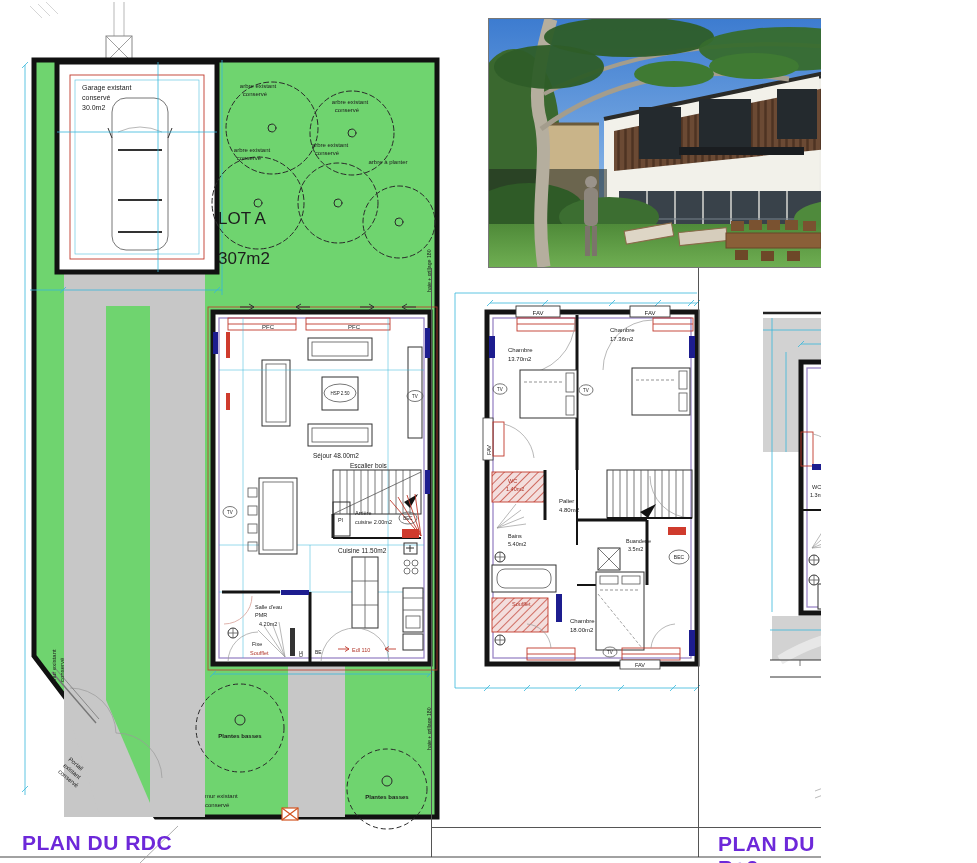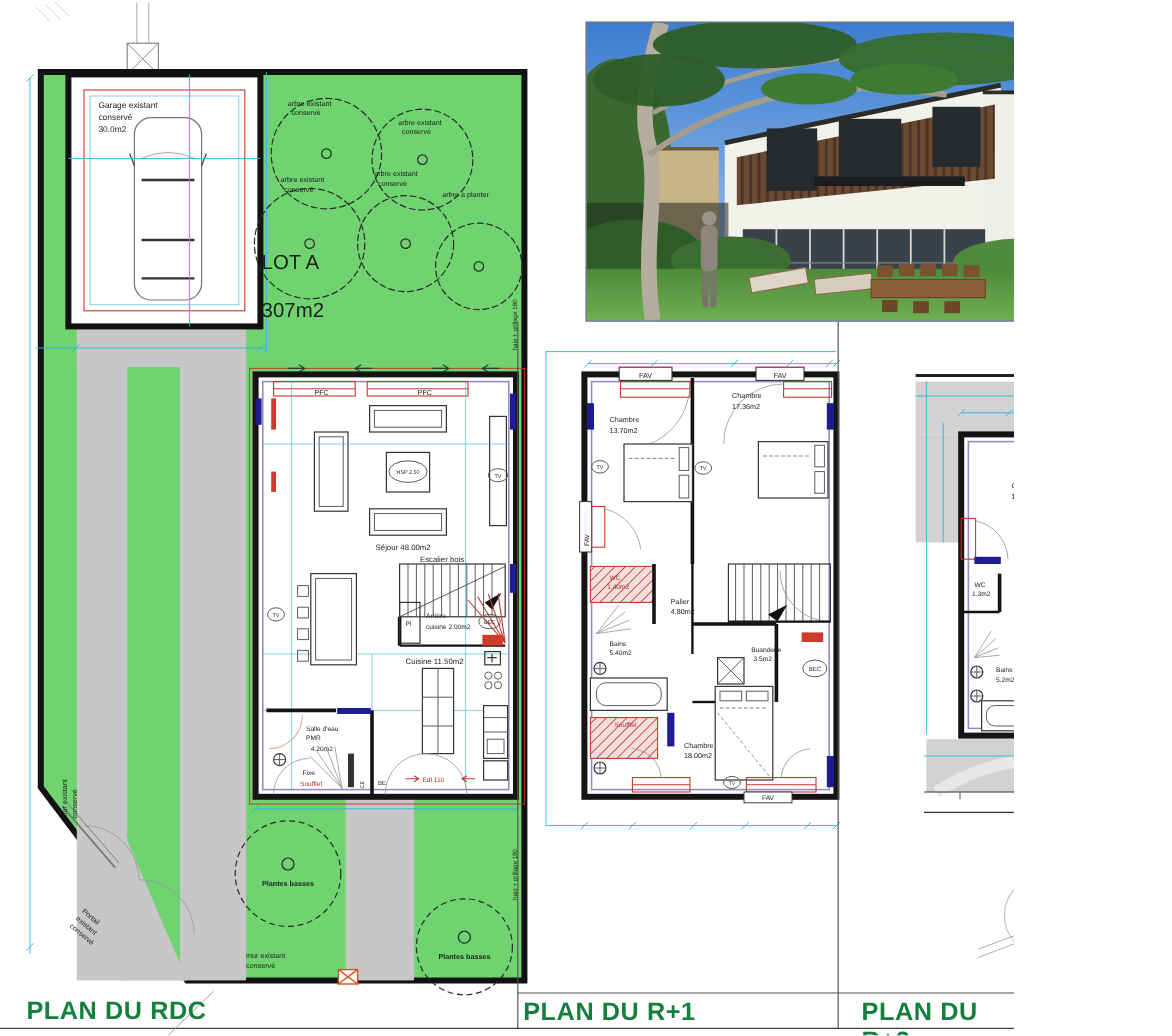--- a/index.html
+++ b/index.html
@@ -1,34 +1,34 @@
 <!DOCTYPE html>
 <html><head>
 <meta charset="utf-8">
 <style>
   html,body{margin:0;padding:0;background:#fff;}
   #root{position:relative;width:821px;height:863px;background:#fff;overflow:hidden;
-        font-family:"Liberation Sans",sans-serif;padding-left:24px;}
+        font-family:"Liberation Sans",sans-serif;}
   #plan{position:absolute;left:0;top:0;}
   svg text{font-family:"Liberation Sans",sans-serif;fill:#1c1c1c;}
   .t45{font-size:4.5px}.t5{font-size:5px}.t52{font-size:5.2px}.t55{font-size:5.5px}
   .t6{font-size:6px}.t63{font-size:6.3px}.t65{font-size:6.5px}.t7{font-size:7px}
   .t17{font-size:17px}
   .red{fill:#b03428}
   .dim{stroke:#35b6da;stroke-width:0.8;fill:none}
   .dimf{stroke:#35b6da;stroke-width:0.6;fill:none;opacity:.85}
   .wall3{stroke:#141414;stroke-width:3;fill:none}
   .wall2{stroke:#141414;stroke-width:2;fill:none}
   .thin{stroke:#333;stroke-width:1;fill:none}
   .fine{stroke:#555;stroke-width:0.8;fill:none}
   .lite{stroke:#999;stroke-width:0.7;fill:none}
   .redl{stroke:#c0392b;stroke-width:0.9;fill:none}
   .furn{stroke:#333;stroke-width:1;fill:#fff}
   .purp{stroke:#9a86c6;stroke-width:1.3;fill:none}
-  .title{position:absolute;font-weight:bold;font-size:21px;color:#15803d;letter-spacing:.5px;}
+  .title{position:absolute;font-weight:bold;font-size:21px;color:#6d28d9;letter-spacing:.5px;}
   #photo{position:absolute;left:488px;top:18px;width:477px;height:250px;border:1px solid #777;
          box-sizing:border-box;overflow:hidden;background:#5d93d8;}
 </style>
 </head>
 <body>
 
 <div id="root">
 
 <svg id="plan" width="977" height="863" viewBox="0 0 977 863">
   <defs>
@@ -615,16 +615,15 @@
     <path d="M55,75 C150,25 280,15 390,35" stroke="#a49d8d" stroke-width="4" fill="none"></path>
     <ellipse cx="140" cy="18" rx="85" ry="20" fill="#2e5d28" opacity="0.95"></ellipse>
     <ellipse cx="300" cy="30" rx="90" ry="22" fill="#376b2d" opacity="0.95"></ellipse>
     <ellipse cx="60" cy="48" rx="55" ry="22" fill="#2e5d28" opacity="0.95"></ellipse>
     <ellipse cx="185" cy="55" rx="40" ry="13" fill="#3f7a33"></ellipse>
     <ellipse cx="265" cy="47" rx="45" ry="13" fill="#3f7a33"></ellipse>
   </svg>
 </div>
 
 <div class="title" style="left:22px;top:831px;">PLAN DU RDC</div>
-<div class="title" style="left:436px;top:832px;">PLAN DU R+1</div>
 <div class="title" style="left:706px;top:832px;margin-left:12px;">PLAN DU R+2</div>
 
 </div>
 
 </body></html>

